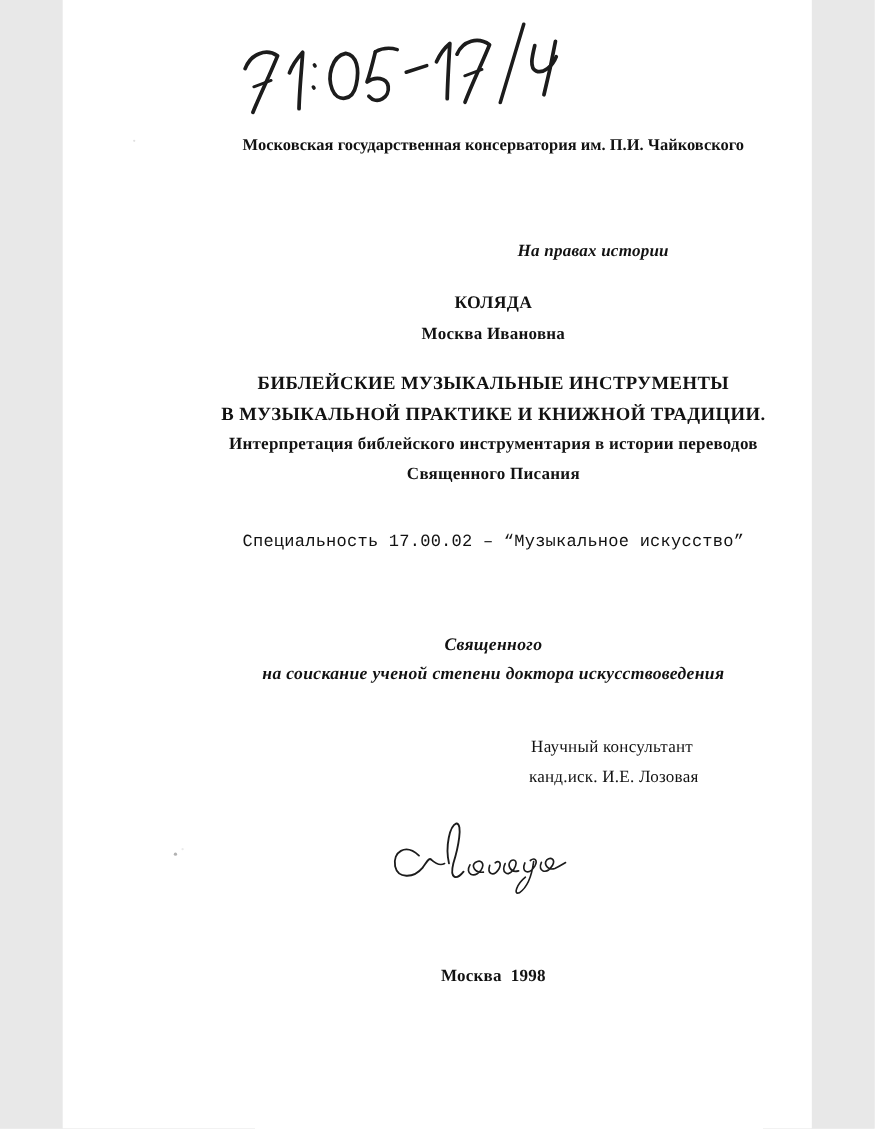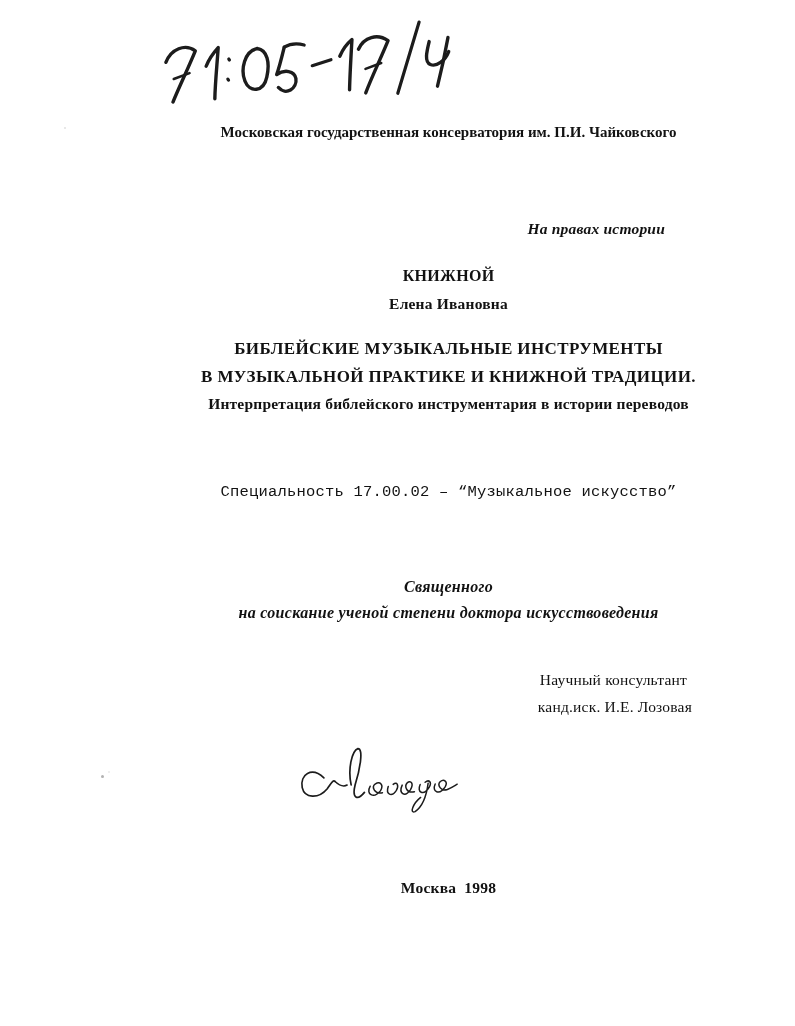--- a/index.html
+++ b/index.html
@@ -1,20 +1,20 @@
 <!DOCTYPE html>
 <html><head>
 <meta charset="utf-8">
 <style>
   * { margin: 0; padding: 0; box-sizing: border-box; }
   html, body { background: #e8e8e8; }
   body { font-family: "Liberation Serif", "DejaVu Serif", serif; }
   .page {
     position: relative;
-    width: 795px;
+    width: 681px;
     height: 1026px;
     background: #ffffff;
     color: #121212;
     overflow: hidden;
     margin: 0 auto;
   }
   
   .c {
     position: absolute;
     left: 102px;
@@ -76,26 +76,27 @@
     <path d="M263 6 L238 76" stroke-width="3.2"></path>
 
     <path d="M272 26 C269 36 266 46 272 49 C278 52 287 46 291 37" stroke-width="3.4"></path>
     <path d="M291 23 C287 40 282 58 278 71" stroke-width="3.4"></path>
   </svg>
 
   <div class="c bold fs15" style="top:124px;">Московская государственная консерватория им. П.И. Чайковского</div>
 
   <div class="r bi fs155" style="top:220px; right:130px;">На правах истории</div>
 
-  <div class="c bold fs16" style="top:267px;">КНИЖНОЙ</div>
-  <div class="c bold fs155" style="top:295px;">Елена Ивановна</div>
+  <div class="c bold fs16" style="top:267px;">КОЛЯДА</div>
+  <div class="c bold fs155" style="top:295px;">Москва Ивановна</div>
 
   <div class="c bold fs17" style="top:339px;">БИБЛЕЙСКИЕ МУЗЫКАЛЬНЫЕ ИНСТРУМЕНТЫ</div>
   <div class="c bold fs17" style="top:367px;">В МУЗЫКАЛЬНОЙ ПРАКТИКЕ И КНИЖНОЙ ТРАДИЦИИ.</div>
   <div class="c bold fs155" style="top:395px;">Интерпретация библейского инструментария в истории переводов</div>
+  <div class="c bold fs155" style="top:422px;">Священного Писания</div>
 
   <div class="c fs155" style="top:483px;font-family:Liberation Mono, monospace;">Специальность 17.00.02 – “Музыкальное искусство”</div>
 
   <div class="c bi fs16" style="top:578px;">Священного</div>
   <div class="c bi fs16" style="top:604px;text-align:center;">на соискание ученой степени доктора искусствоведения</div>
 
   <div class="r fs155" style="top:671px; right:108px;">Научный консультант</div>
   <div class="r fs155" style="top:698px; right:103px;">канд.иск. И.Е. Лозовая</div>
 
   <svg class="ink-svg" style="left:294px; top:742px; transform:rotate(-2deg);" width="164" height="76" viewBox="0 0 164 76" aria-label="signature">

